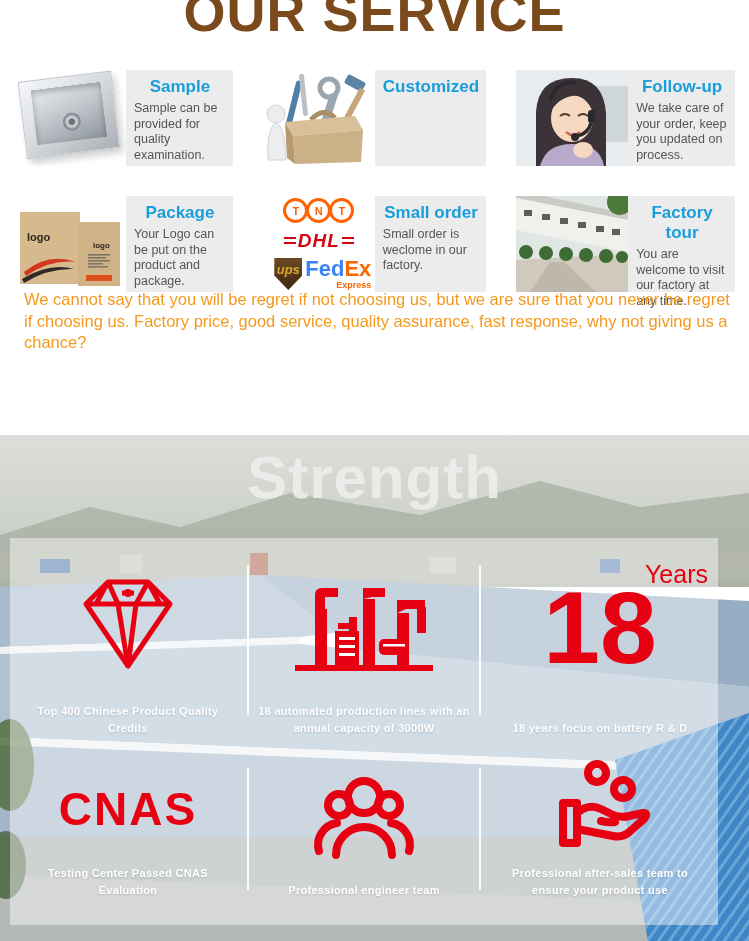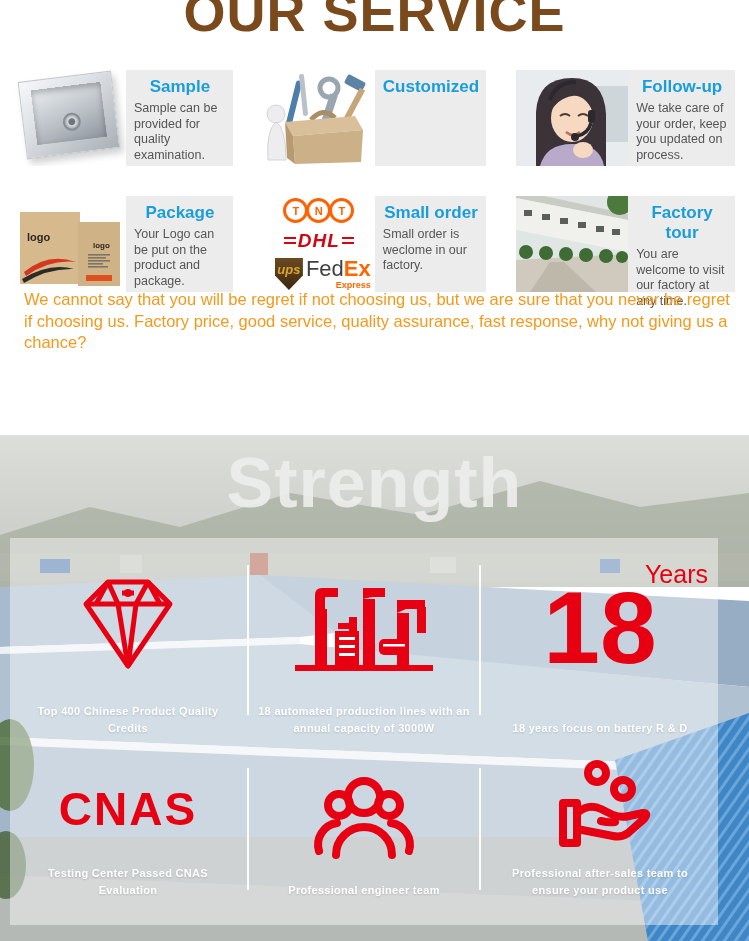--- a/index.html
+++ b/index.html
@@ -40,33 +40,33 @@
        position:relative;padding:0 14px;}
   .dhl::before,.dhl::after{content:"";position:absolute;top:7px;width:12px;height:8px;
        background:repeating-linear-gradient(#d40511 0 2px,transparent 2px 5px);}
   .dhl::before{left:0;}.dhl::after{right:0;}
   .ship-row{display:flex;align-items:flex-start;gap:3px;}
   .ups{width:28px;height:32px;background:linear-gradient(#6b4a23,#3b270f);
        clip-path:polygon(0 0,100% 0,100% 55%,50% 100%,0 55%);
        color:#d9a62e;font-weight:bold;font-size:13px;font-style:italic;
        display:flex;align-items:flex-start;justify-content:center;padding-top:4px;box-sizing:border-box;margin-left:8px;}
   .fedex{line-height:1;}
-  .fed{color:#404040;font-weight:normal;font-size:22px;}
+  .fed{color:#3b82f6;font-weight:bold;font-size:22px;}
   .ex{color:#ff6600;font-weight:bold;font-size:22px;}
   .express{font-size:9px;color:#ff6600;font-weight:bold;text-align:right;margin-top:1px;}
 
   
   .promo{position:absolute;top:289px;left:24px;width:707px;margin:0;
          font-size:16.5px;line-height:21.5px;color:#f5991d;}
 
   
   .strength{position:absolute;top:435px;left:0;width:749px;height:506px;overflow:hidden;}
   .strength-bg{position:absolute;inset:0;}
   .watermark{position:absolute;top:8px;left:0;width:100%;text-align:center;
-             font-size:70px;font-weight:bold;color:#edeeec;opacity:.92;letter-spacing:1px;}
+             font-size:60px;font-weight:bold;color:#edeeec;opacity:.92;letter-spacing:1px;}
   .panel{position:absolute;left:10px;top:103px;width:708px;height:387px;
          background:rgba(255,255,255,.45);
          display:grid;grid-template-columns:repeat(3,1fr);grid-template-rows:207px 180px;}
   .divider{position:absolute;width:2px;background:rgba(255,255,255,.95);}
   .d1a{left:237px;top:27px;height:150px;}
   .d1b{left:469px;top:27px;height:150px;}
   .d2a{left:237px;top:230px;height:122px;}
   .d2b{left:469px;top:230px;height:122px;}
   .s-cell{position:relative;display:flex;flex-direction:column;align-items:center;}
   .s-zone{flex:1;display:flex;align-items:center;justify-content:center;position:relative;width:100%;}

